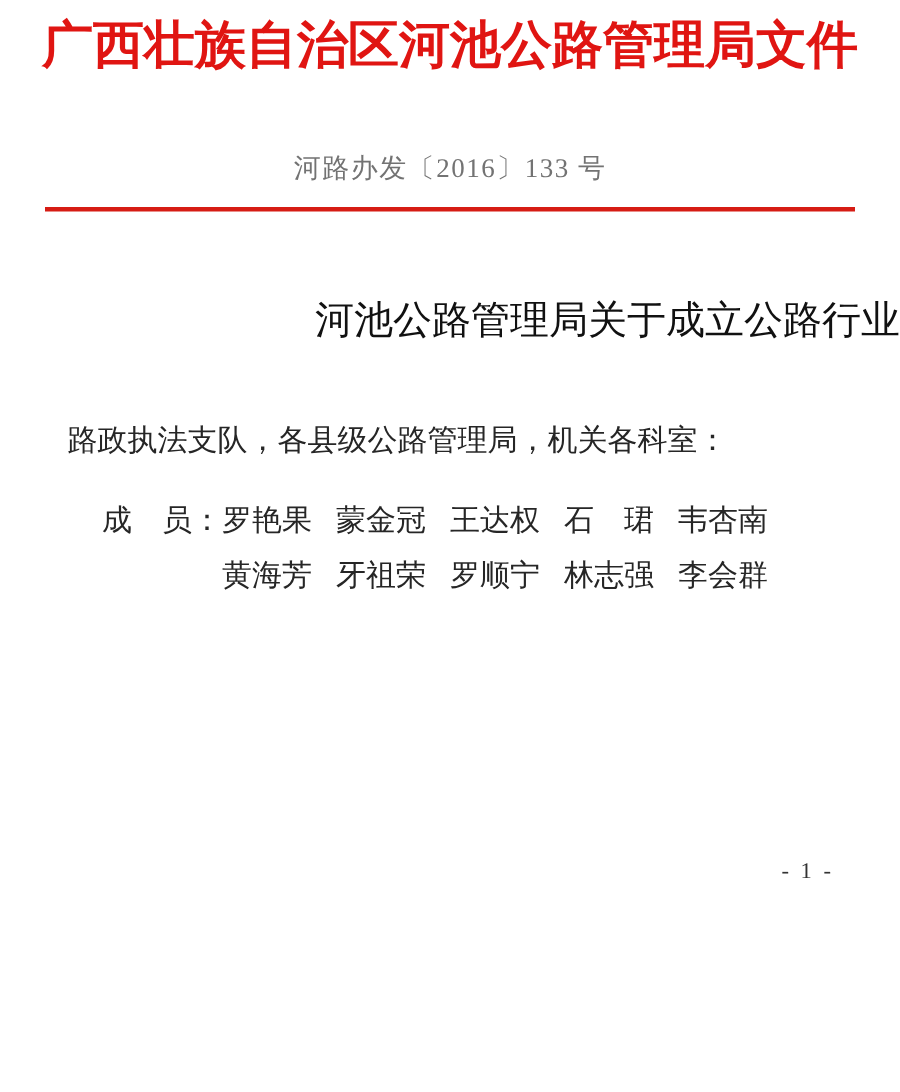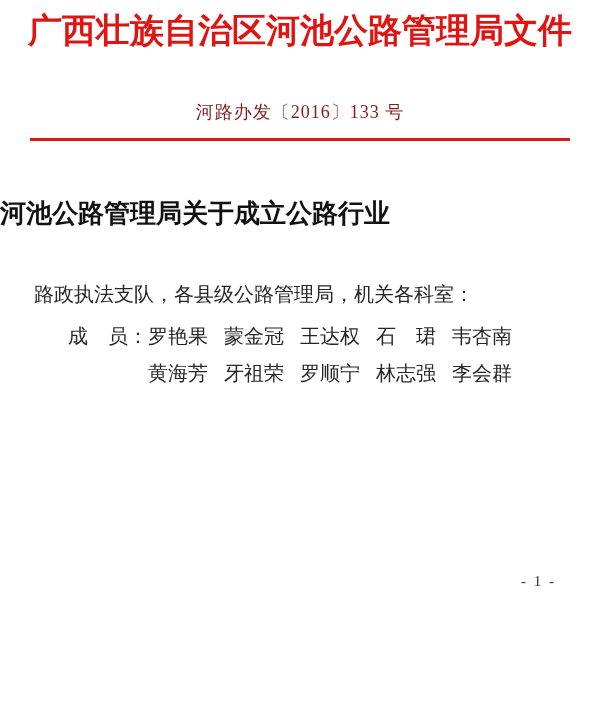--- a/index.html
+++ b/index.html
@@ -31,44 +31,44 @@
     letter-spacing: 0px;
     color: var(--header-red);
     white-space: nowrap;
   }
   .doc-number {
     margin-top: 49px;
     text-align: center;
     font-size: 18px;
     line-height: 22px;
     letter-spacing: 1px;
-    color: #7f1d1d;
+    color: #737373;
   }
   .red-rule {
     margin: 15px 30px 0 30px;
     height: 3px;
     background: var(--rule-red);
   }
   .doc-title {
     margin-top: 49px;
-    text-align: left;
-    font-weight: bold;
+    text-align: right;
+    font-weight: normal;
     font-size: 26px;
     line-height: 47px;
     color: #111111;
   }
   .doc-body {
     margin: 39px 30px 0 30px;
     font-size: 20px;
     line-height: 37.5px;
     text-align: justify;
     color: var(--text-color);
   }
   .doc-body p {
-    margin: 4px;
+    margin: 15px;
     padding: 0;
   }
   .para-indent {
     text-indent: 2em;
   }
   .roster {
     padding-left: 38px;
   }
   .roster-row {
     line-height: 37.5px;

